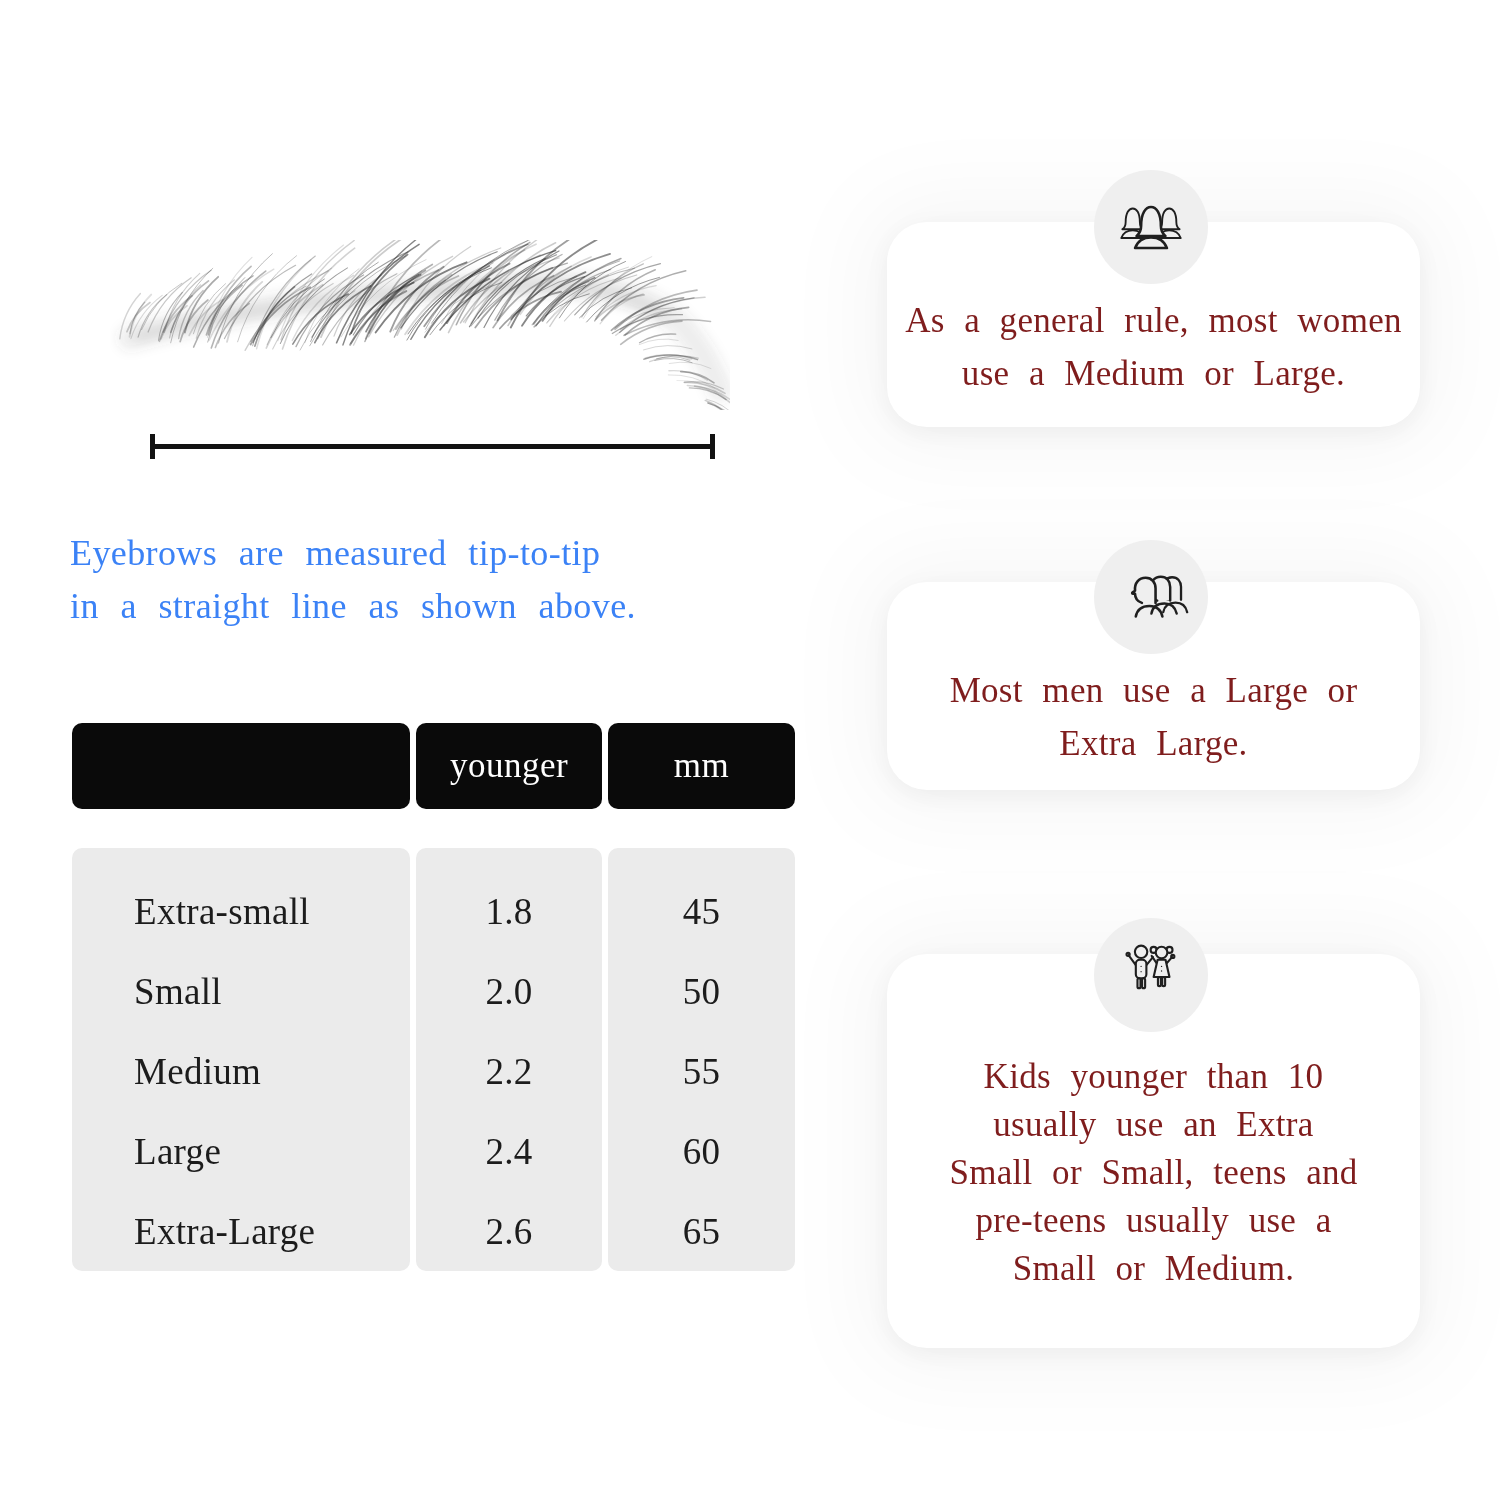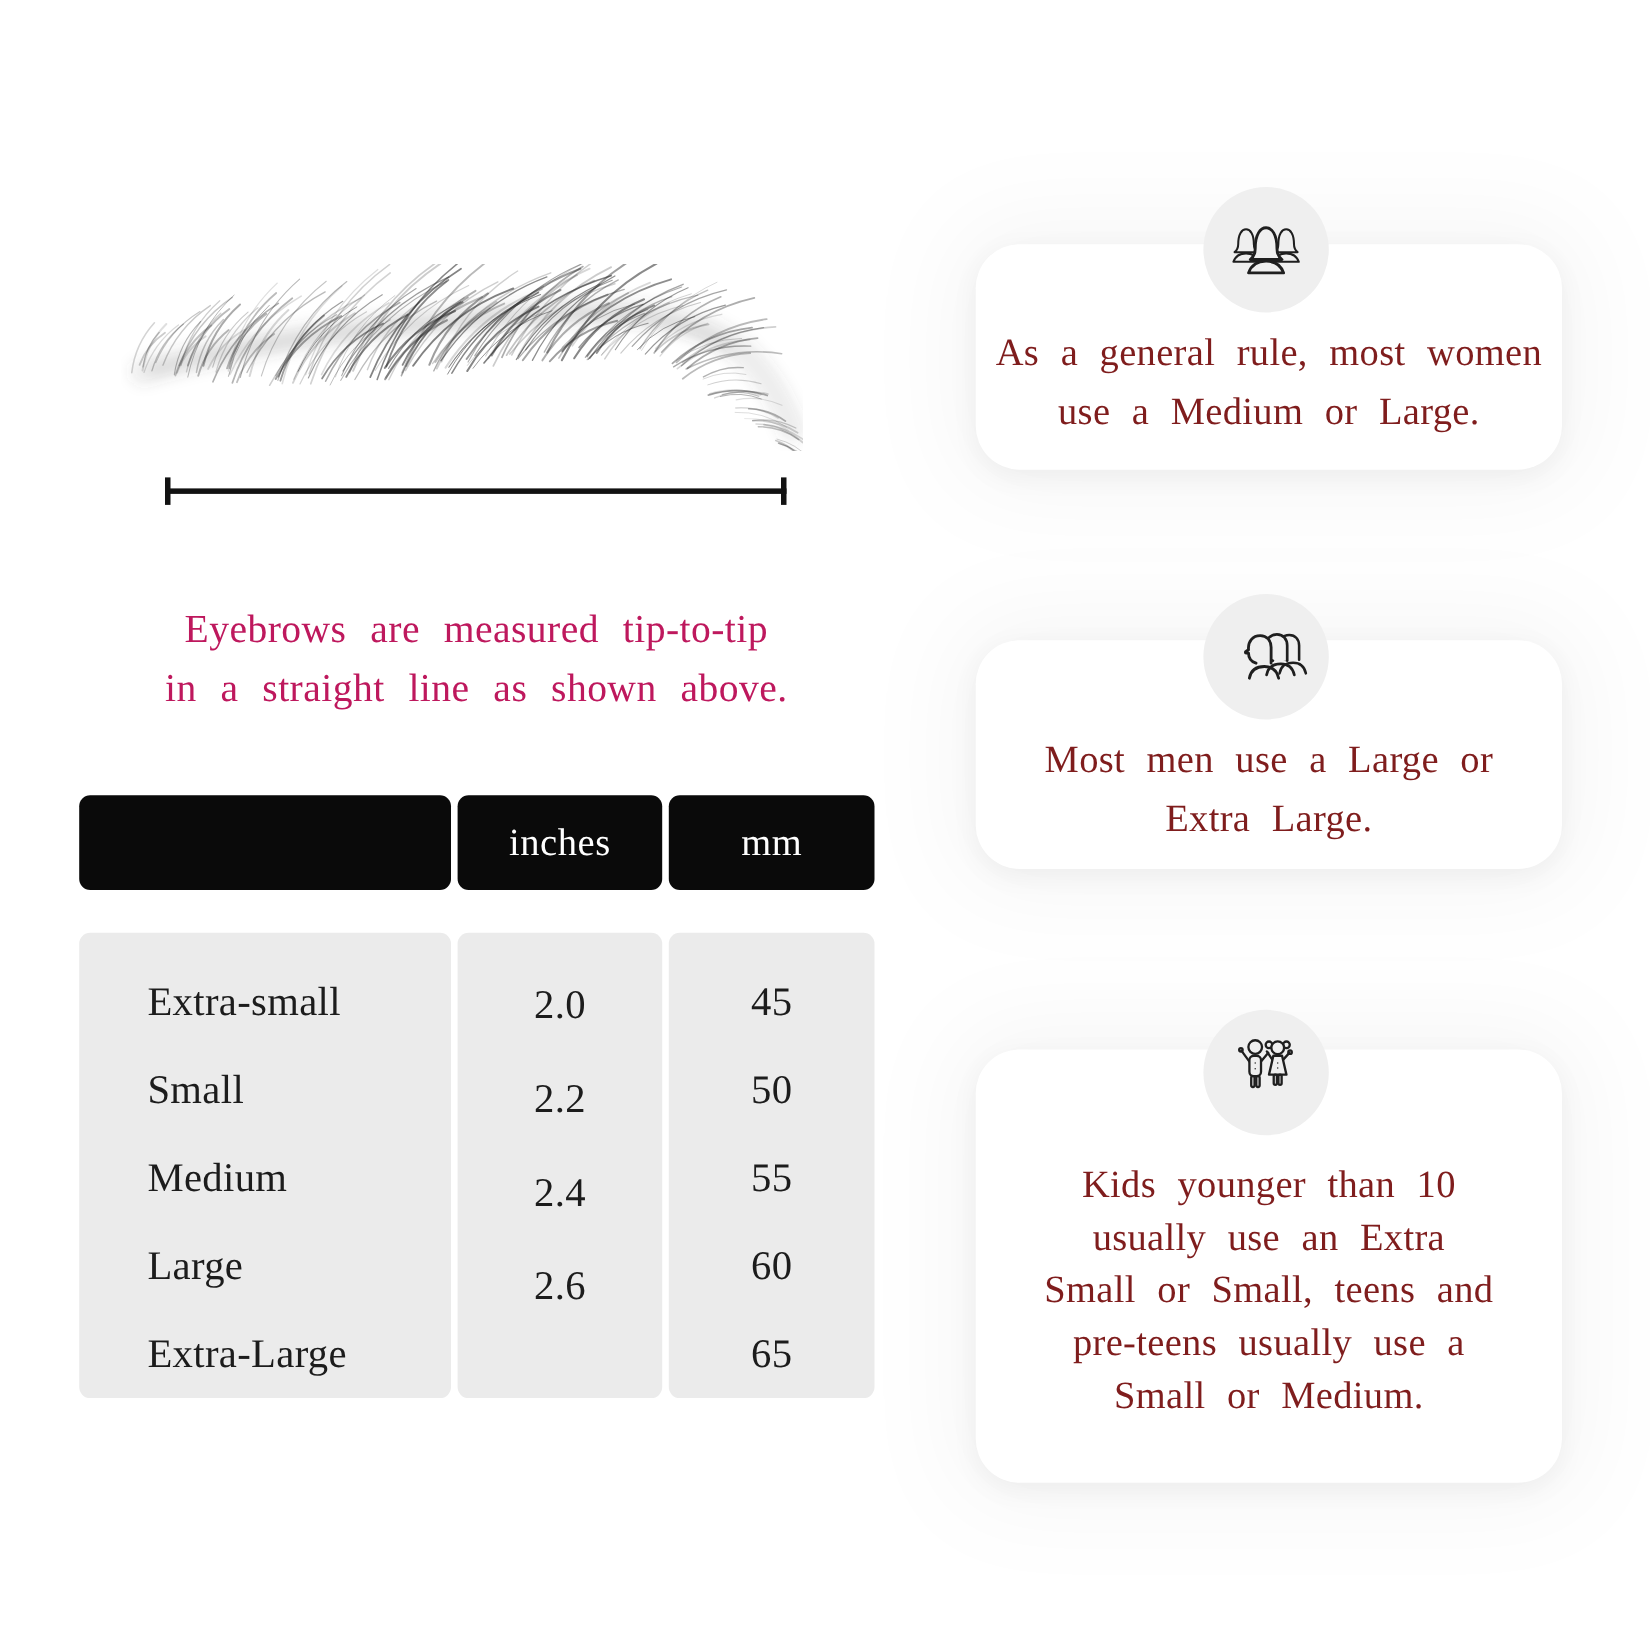--- a/index.html
+++ b/index.html
@@ -7,22 +7,22 @@
     position:relative;width:1500px;height:1500px;background:#ffffff;
     font-family:"Liberation Serif","DejaVu Serif",serif;color:#1c1c1c;overflow:hidden;
   }
   
   .eyebrow-svg{position:absolute;left:110px;top:240px;width:620px;height:170px;}
   .measure{position:absolute;left:150px;top:444px;width:565px;height:5px;background:#121212;}
   .measure::before,.measure::after{content:"";position:absolute;top:-10px;width:5px;height:25px;background:#121212;}
   .measure::before{left:0;}
   .measure::after{right:0;}
   .caption{
-    position:absolute;left:70px;top:546px;width:726px;text-align:center;
-    font-size:36px;line-height:53px;letter-spacing:.4px;word-spacing:.34em;color:#be185d;
+    position:absolute;left:70px;top:527px;width:726px;text-align:left;
+    font-size:36px;line-height:53px;letter-spacing:.4px;word-spacing:.34em;color:#3b82f6;
   }
   .size-table{
     position:absolute;left:72px;top:723px;
     display:grid;grid-template-columns:338px 186px 187px;grid-template-rows:86px 451px;
     column-gap:6px;row-gap:11px;
   }
   .th{
     background:#0a0a0a;border-radius:10px;color:#ffffff;
     display:flex;align-items:center;justify-content:center;
     font-size:35px;letter-spacing:.5px;
@@ -248,31 +248,32 @@
 
   <div class="measure"></div>
 
   <div class="caption">
     <div>Eyebrows are measured tip-to-tip</div>
     <div>in a straight line as shown above.</div>
   </div>
 
   <div class="size-table">
     <div class="th"></div>
-    <div class="th">inches</div>
+    <div class="th">younger</div>
     <div class="th">mm</div>
 
     <div class="tcol tcol-labels">
       <div class="cell">Extra-small</div>
       <div class="cell">Small</div>
       <div class="cell">Medium</div>
       <div class="cell">Large</div>
       <div class="cell">Extra-Large</div>
     </div>
     <div class="tcol tcol-vals">
+      <div class="cell">1.8</div>
       <div class="cell">2.0</div>
       <div class="cell">2.2</div>
       <div class="cell">2.4</div>
       <div class="cell">2.6</div>
     </div>
     <div class="tcol tcol-vals">
       <div class="cell">45</div>
       <div class="cell">50</div>
       <div class="cell">55</div>
       <div class="cell">60</div>

